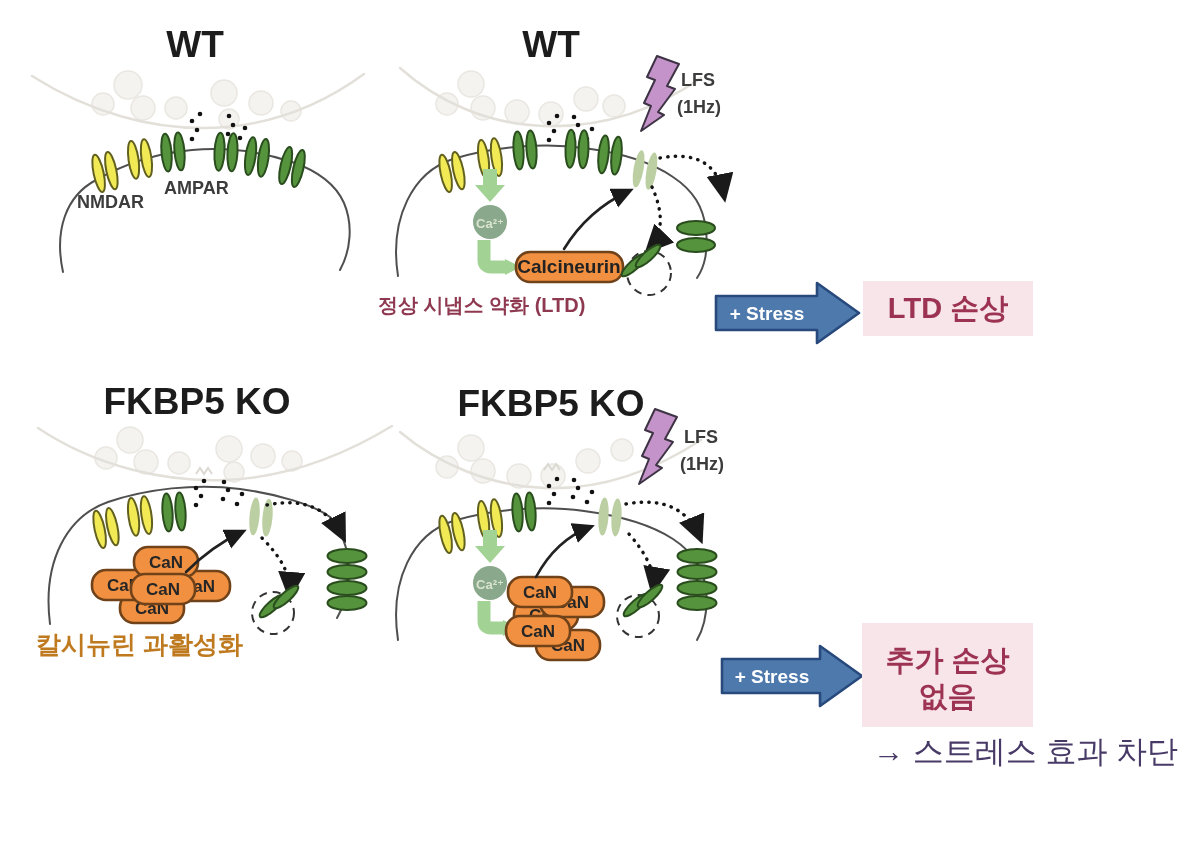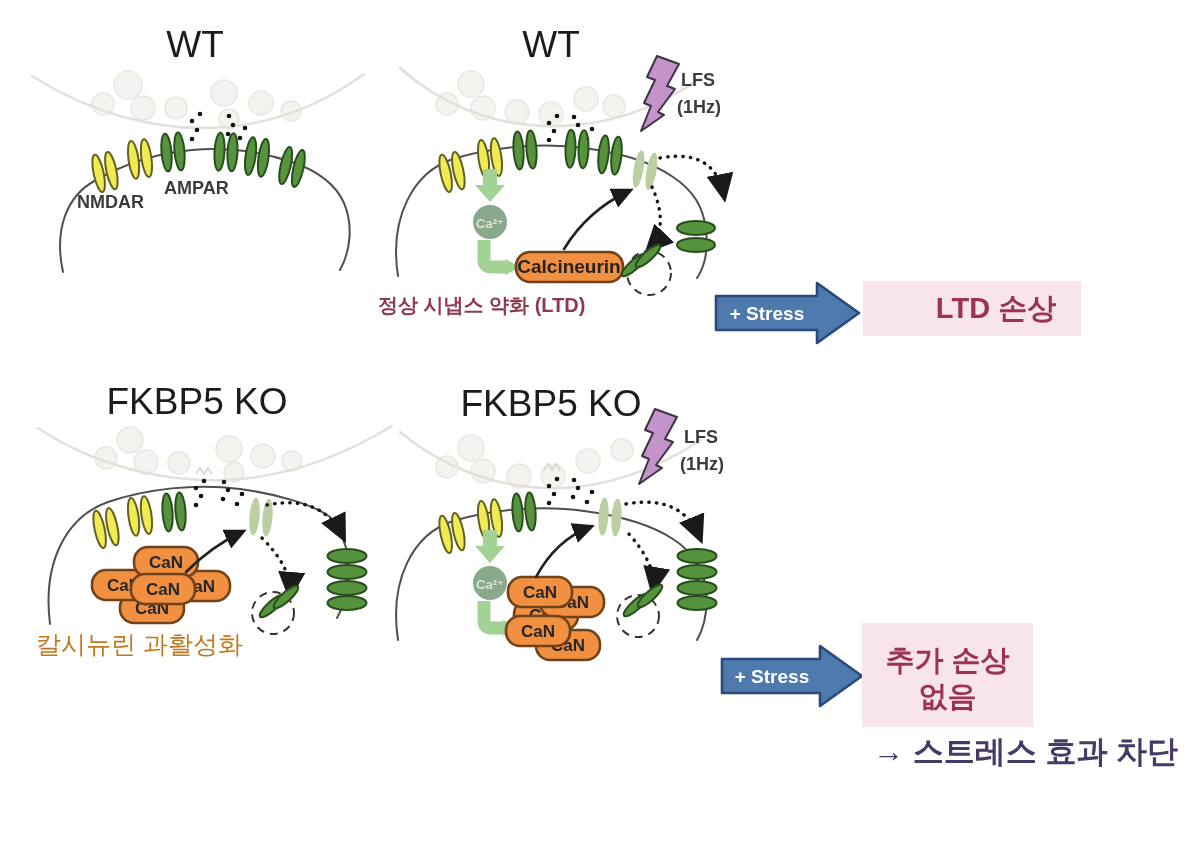--- a/index.html
+++ b/index.html
@@ -7,26 +7,26 @@
     --calcineurin-orange:#f09040; --lightning-purple:#c493c9; --ca-circle:#8aa88b;
     --green-arrow:#a2d395; --stress-arrow-blue:#4d79ac; --result-box-pink:#f7e5e9;
     --caption-maroon:#8e3950; --result-maroon:#9c3352; --conclusion-purple:#483a66;
     --can-caption-orange:#bf7a1f;
   }
   html,body{margin:0;padding:0;background:#ffffff;}
   .canvas{position:relative;width:1200px;height:842px;background:#ffffff;overflow:hidden;
           font-family:"Liberation Sans","DejaVu Sans",sans-serif;}
   .canvas svg{position:absolute;left:0;top:0;}
   .ovl{position:absolute;white-space:nowrap;}
-  .panel-title{font-size:37px;font-weight:400;color:#1c1c1c;text-align:center;letter-spacing:0px;}
+  .panel-title{font-size:37px;font-weight:700;color:#1c1c1c;text-align:center;letter-spacing:0px;}
   .caption{font-size:20px;font-weight:800;color:var(--caption-maroon);text-align:left;}
-  .caption-orange{font-size:25px;font-weight:400;color:var(--can-caption-orange);text-align:right;}
+  .caption-orange{font-size:25px;font-weight:700;color:var(--can-caption-orange);text-align:right;}
   .result-box{background:var(--result-box-pink);color:var(--result-maroon);
               font-size:29px;font-weight:800;text-align:center;}
-  .conclusion{color:var(--conclusion-purple);font-size:31px;font-weight:700;
+  .conclusion{color:var(--conclusion-purple);font-size:31px;font-weight:400;
               text-align:right;line-height:42px;}
   
   .rY{fill:var(--nmdar-yellow);stroke:#61601f;stroke-width:2;}
   .rG{fill:var(--ampar-green);stroke:#2a4d1e;stroke-width:2;}
   .rP{fill:var(--ampar-pale);stroke:none;}
   .rH{fill:var(--ampar-green);stroke:#2a4d1e;stroke-width:2;}
   .membrane{fill:none;stroke:#4f4f4f;stroke-width:2;stroke-linecap:round;}
   .presyn{fill:none;stroke:#e3e0da;stroke-width:2.5;stroke-linecap:round;}
   .vesicle{fill:#f5f3f0;stroke:#eae7e2;stroke-width:1.5;}
   .squiggle{fill:none;stroke:#dcd8d2;stroke-width:2;}
@@ -272,21 +272,21 @@
 </svg>
 
 <div class="ovl panel-title" style="left:95px;top:24px;width:200px;">WT</div>
 <div class="ovl panel-title" style="left:451px;top:24px;width:200px;">WT</div>
 <div class="ovl panel-title" style="left:97px;top:381px;width:200px;">FKBP5 KO</div>
 <div class="ovl panel-title" style="left:451px;top:383px;width:200px;">FKBP5 KO</div>
 
 <div class="ovl caption" style="left:378px;top:292px;width:330px;">정상 시냅스 약화 (LTD)</div>
 <div class="ovl caption-orange" style="left:36px;top:628px;">칼시뉴린 과활성화</div>
 
-<div class="ovl result-box" style="left:863px;top:281px;width:170px;height:55px;line-height:55px;padding-left:48px;">LTD 손상</div>
+<div class="ovl result-box" style="left:863px;top:281px;width:170px;height:55px;line-height:55px;">LTD 손상</div>
 
 <div class="ovl result-box" style="left:862px;top:623px;width:171px;height:96px;padding-top:8px;">
   <div style="line-height:36px;margin-top:11px;">추가 손상</div>
   <div style="line-height:36px;">없음</div>
 </div>
 
 <div class="ovl conclusion" style="left:818px;top:731px;width:360px;">
   <div>→ 스트레스 효과 차단</div>
 </div>
 

